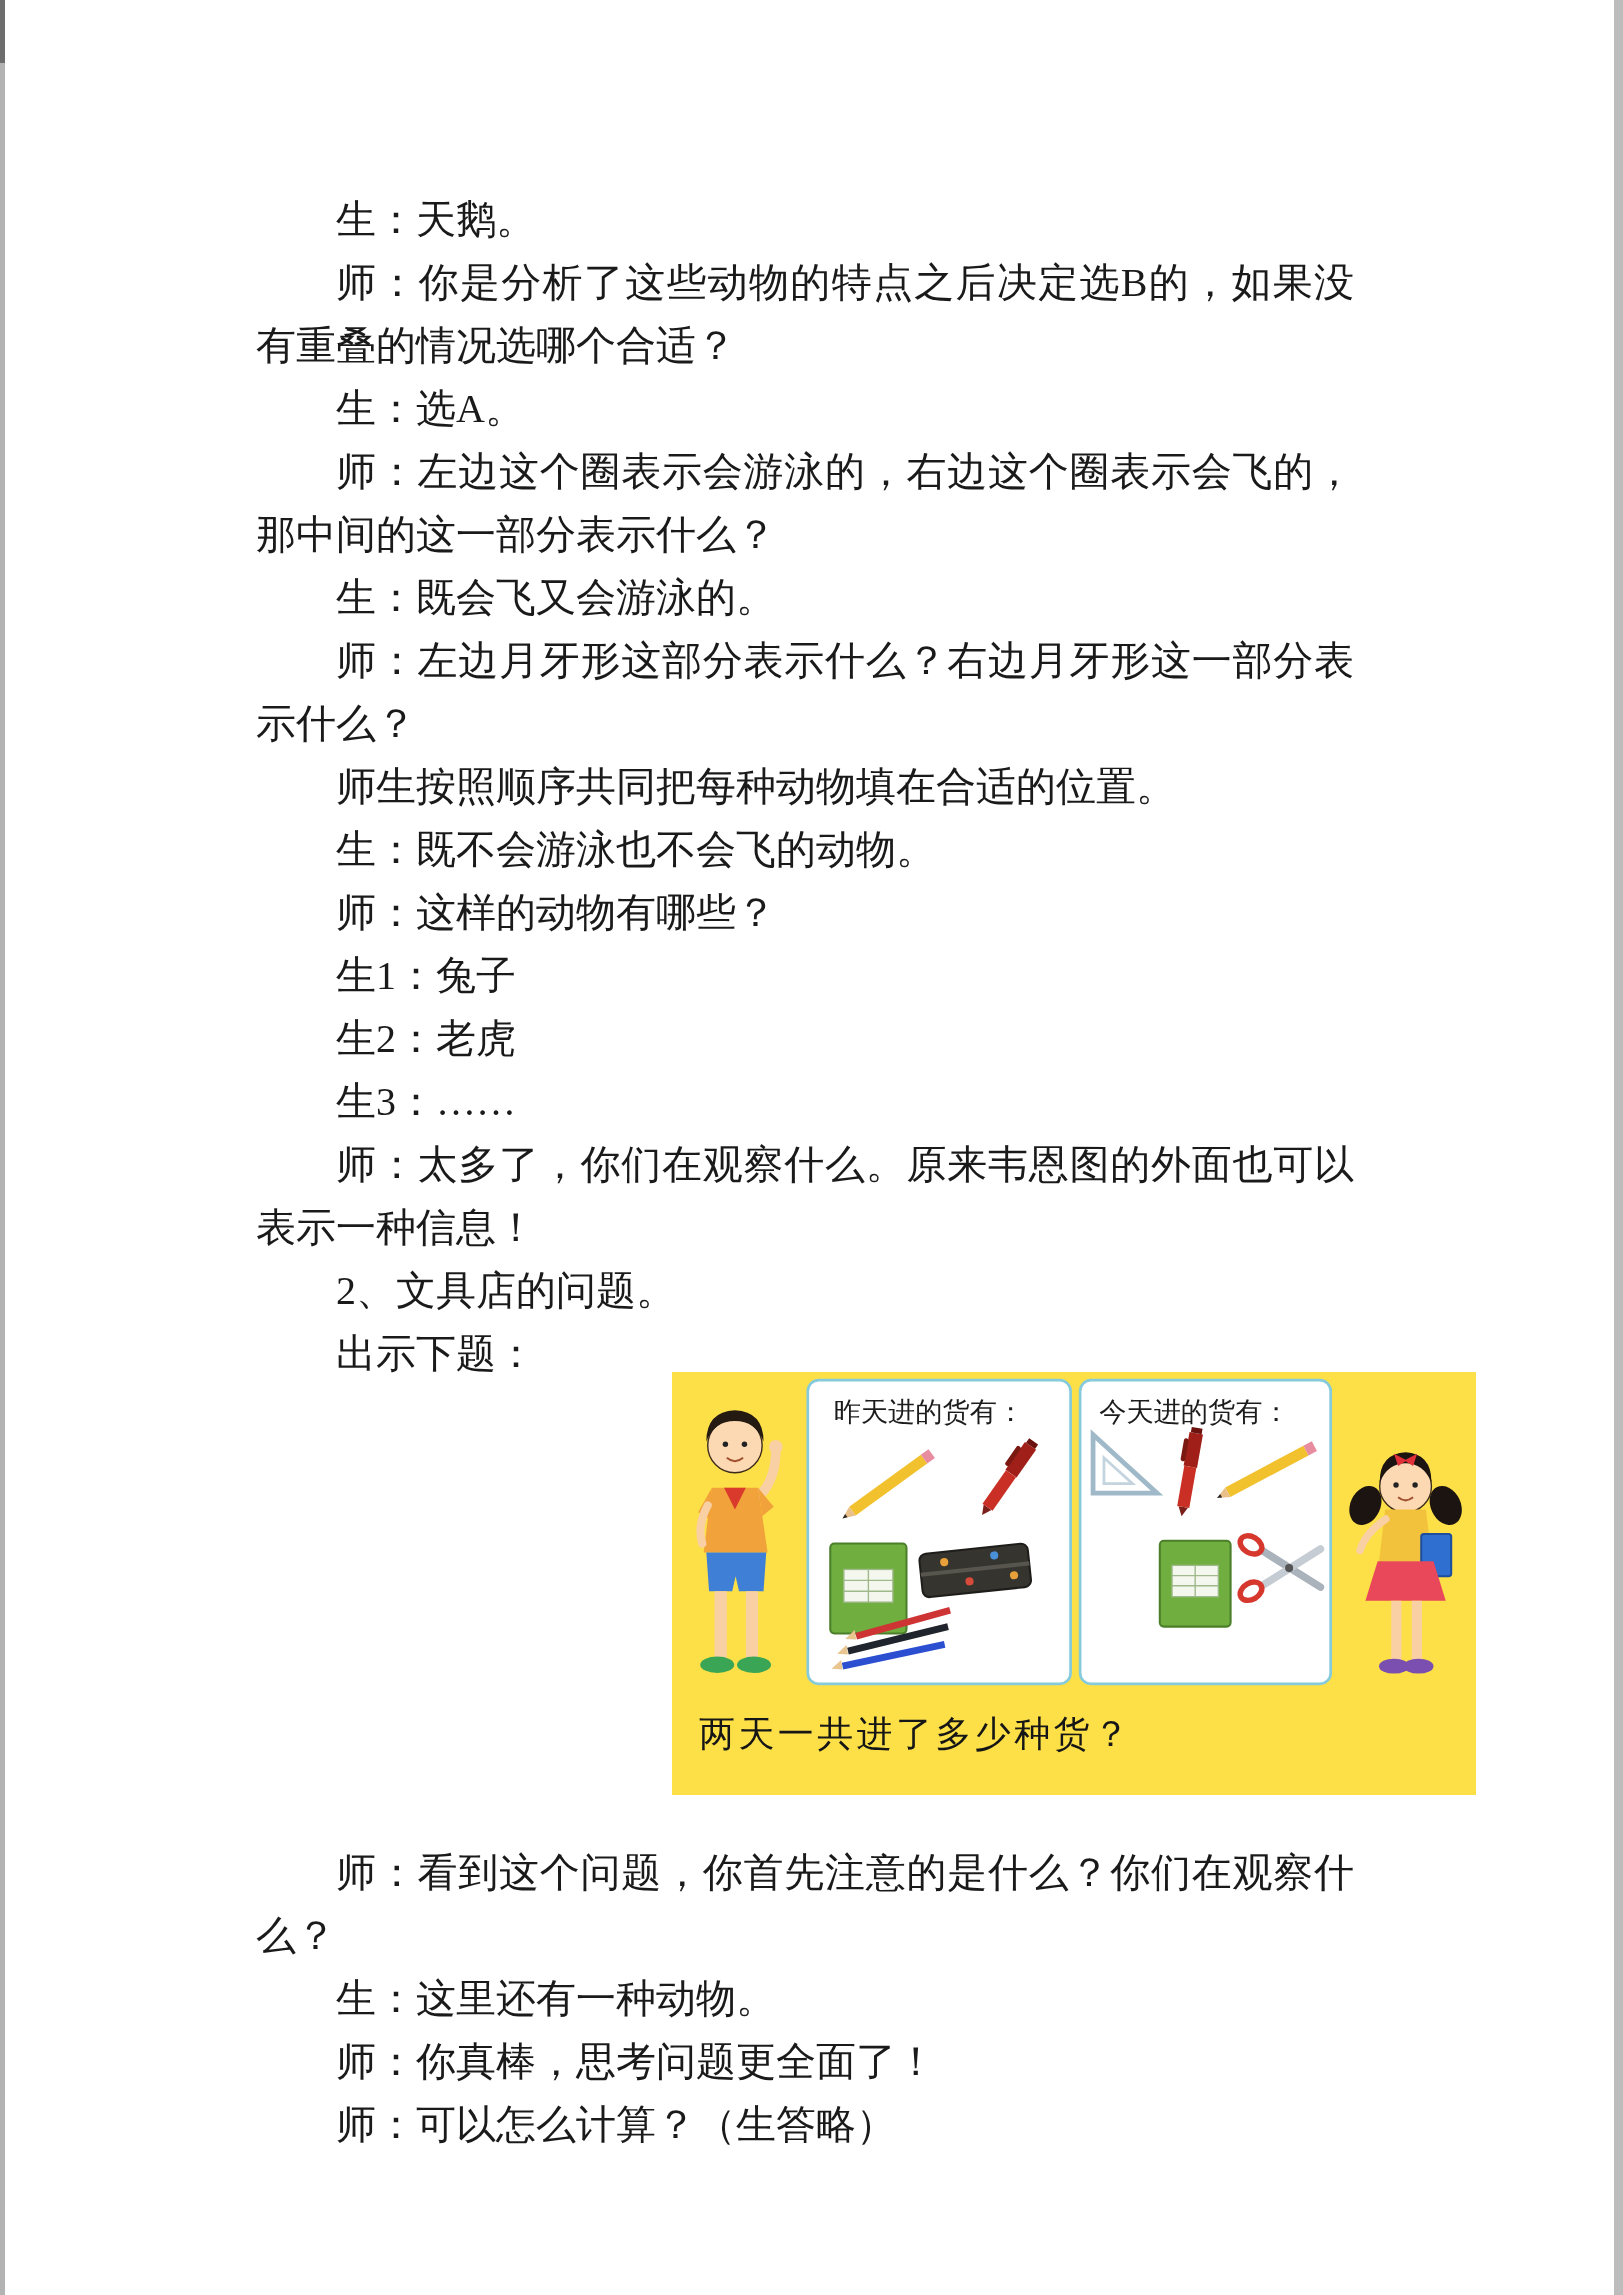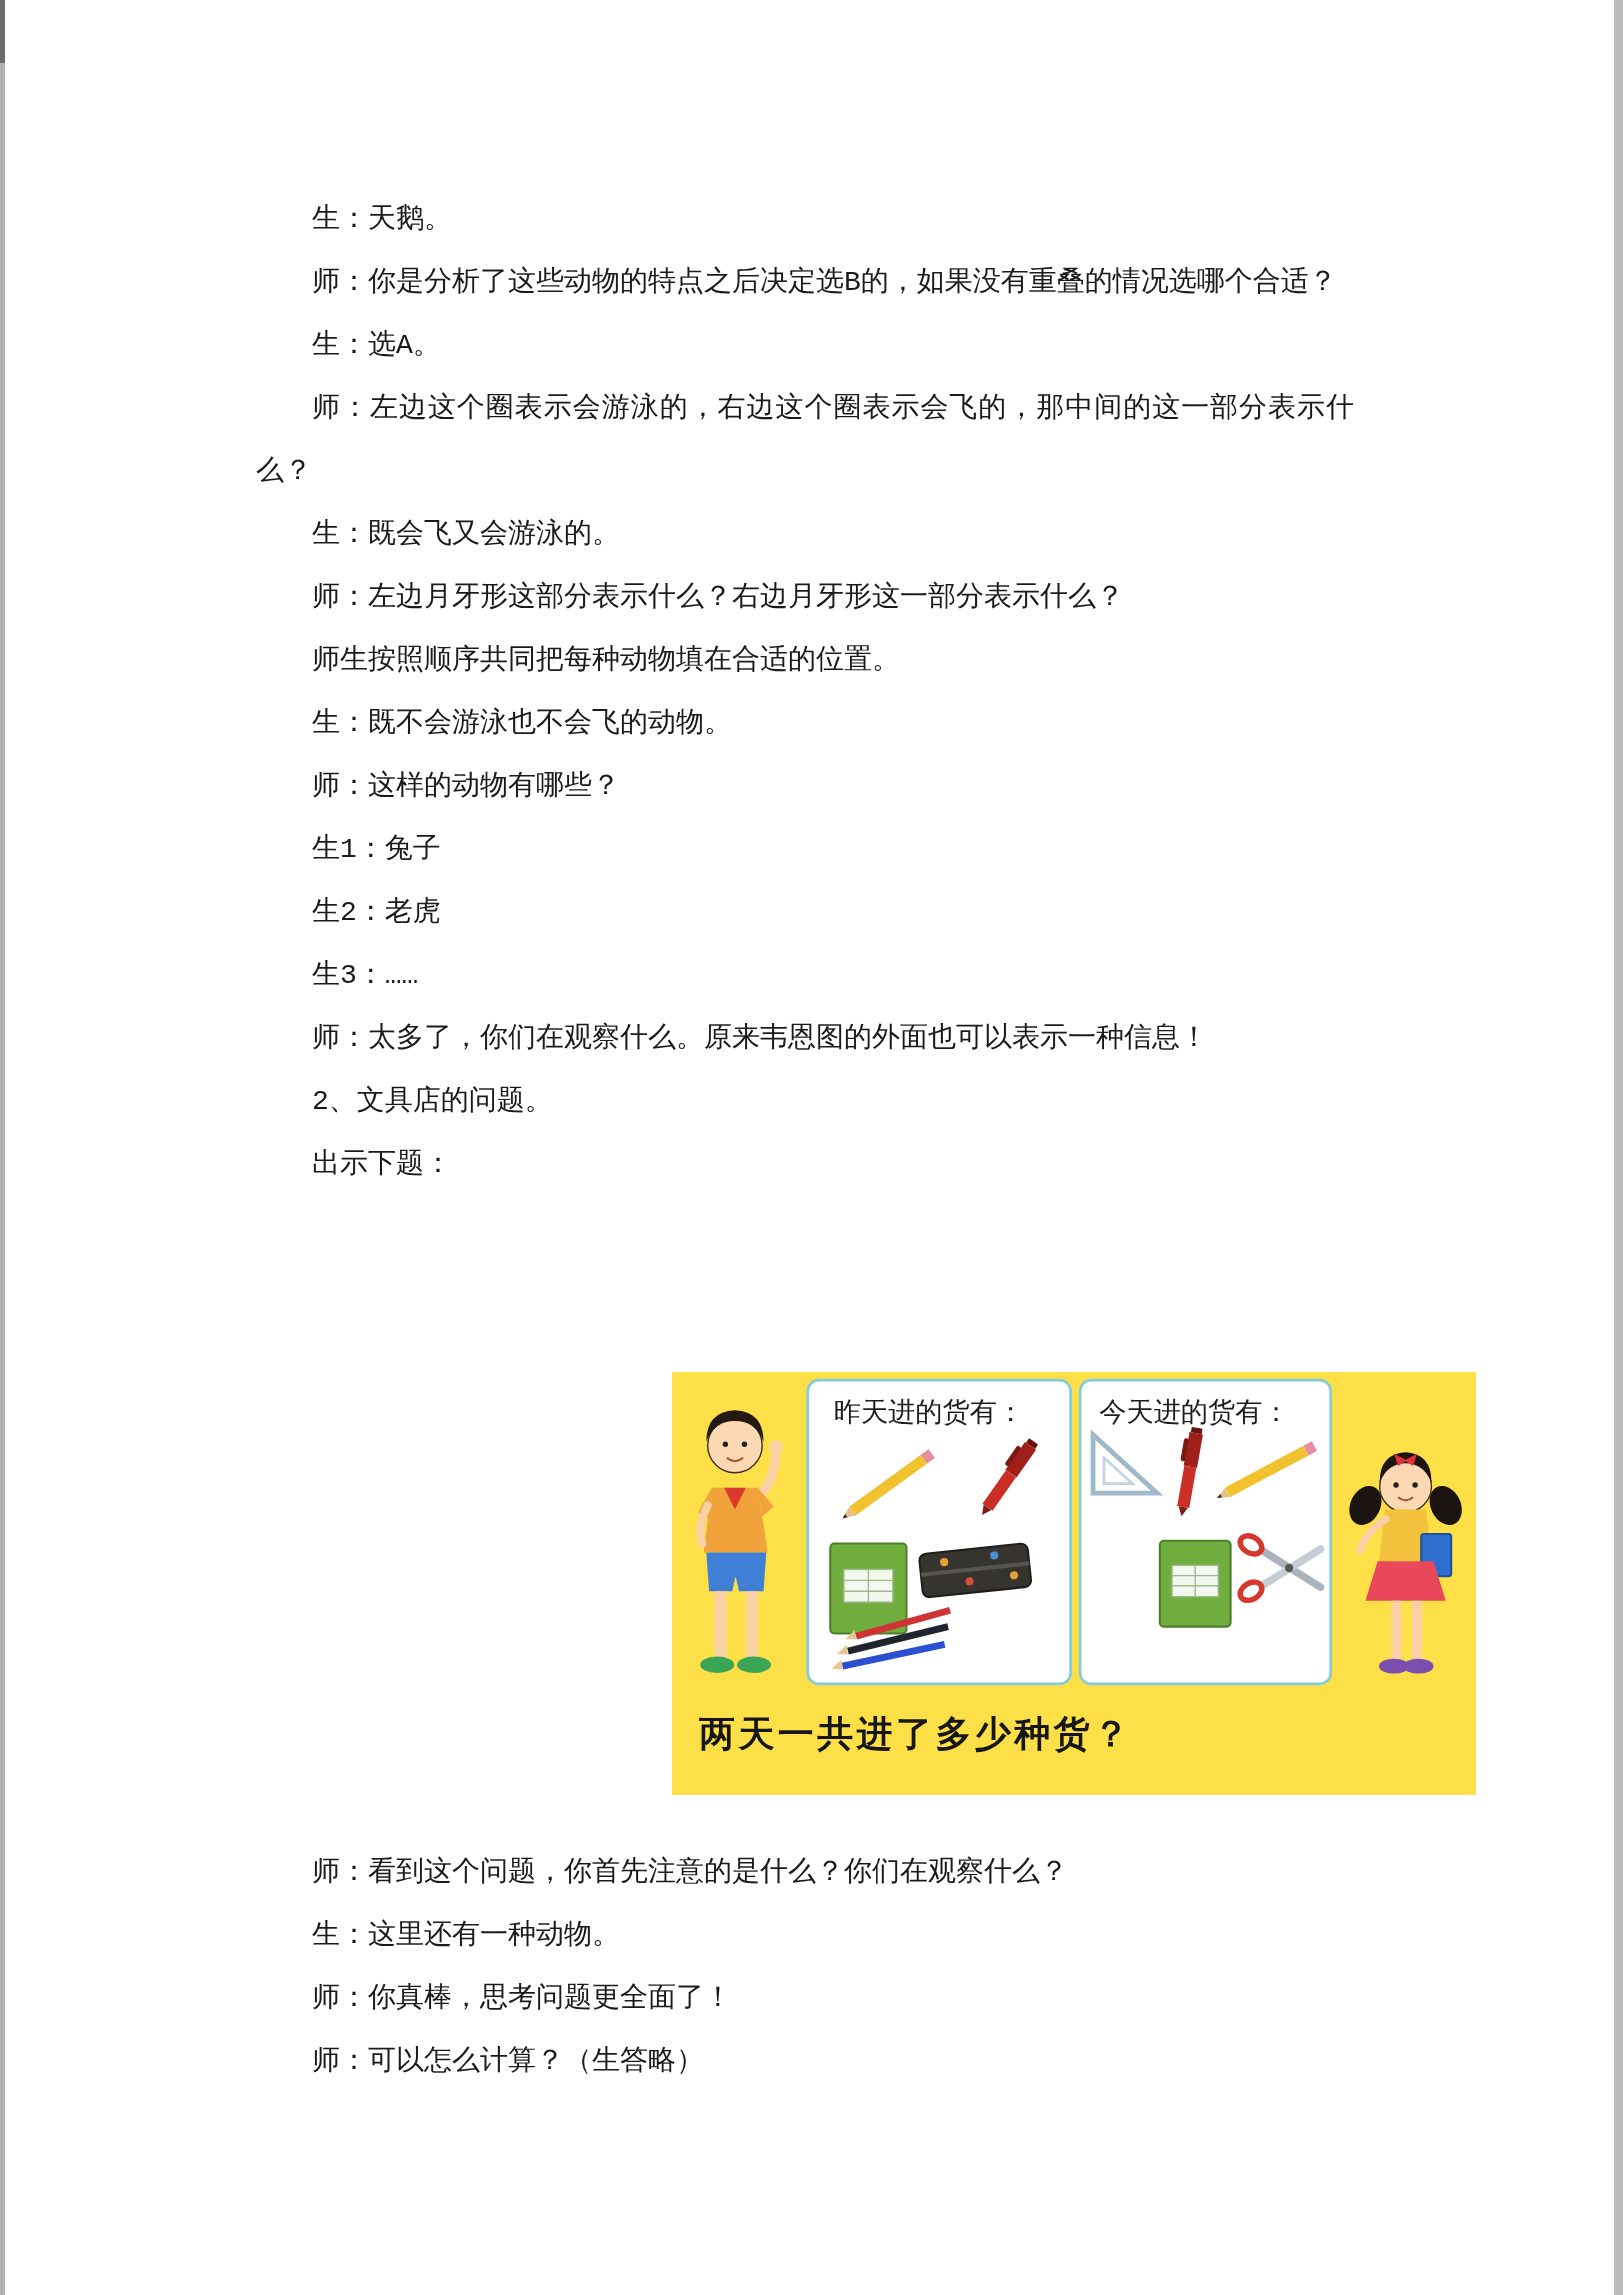--- a/index.html
+++ b/index.html
@@ -13,24 +13,23 @@
     overflow: hidden;
   }
   .edge-left  { position: absolute; left: 0; top: 0; bottom: 0; width: 4.8px;  background: #b3b3b3; }
   .edge-right { position: absolute; right: 0; top: 0; bottom: 0; width: 9.5px; background: #bcbcbc; }
   .edge-corner { position: absolute; left: 0; top: 0; width: 4.8px; height: 63px; background: #6d6d6d; }
 
   .dialogue {
     position: absolute;
     left: 256px;
     width: 1098px;
-    font-size: 28px;
+    font-size: 40px;
     line-height: 63px;
     text-align: justify;
-    font-family: Liberation Mono, monospace;
   }
   .dialogue-top    { top: 188px; }
   .dialogue-bottom { top: 1841px; }
   p.para { margin: 0; text-indent: 2em; }
 
   .figure {
     position: absolute;
     left: 672px;
     top: 1372px;
     width: 804px;
@@ -39,21 +38,21 @@
   }
   .figure svg { display: block; }
   .panel-title {
     font-family: "Liberation Serif", "DejaVu Serif", serif;
     font-size: 40px;
     fill: #1c1c1c;
   }
   .figure-caption {
     margin: 17.7px 0 0 27px;
     font-size: 36px;
-    font-weight: 700;
+    font-weight: 400;
     letter-spacing: 3.4px;
     color: #161616;
     white-space: nowrap;
   }
 </style>
 </head>
 <body>
 
 <div class="page">
 

